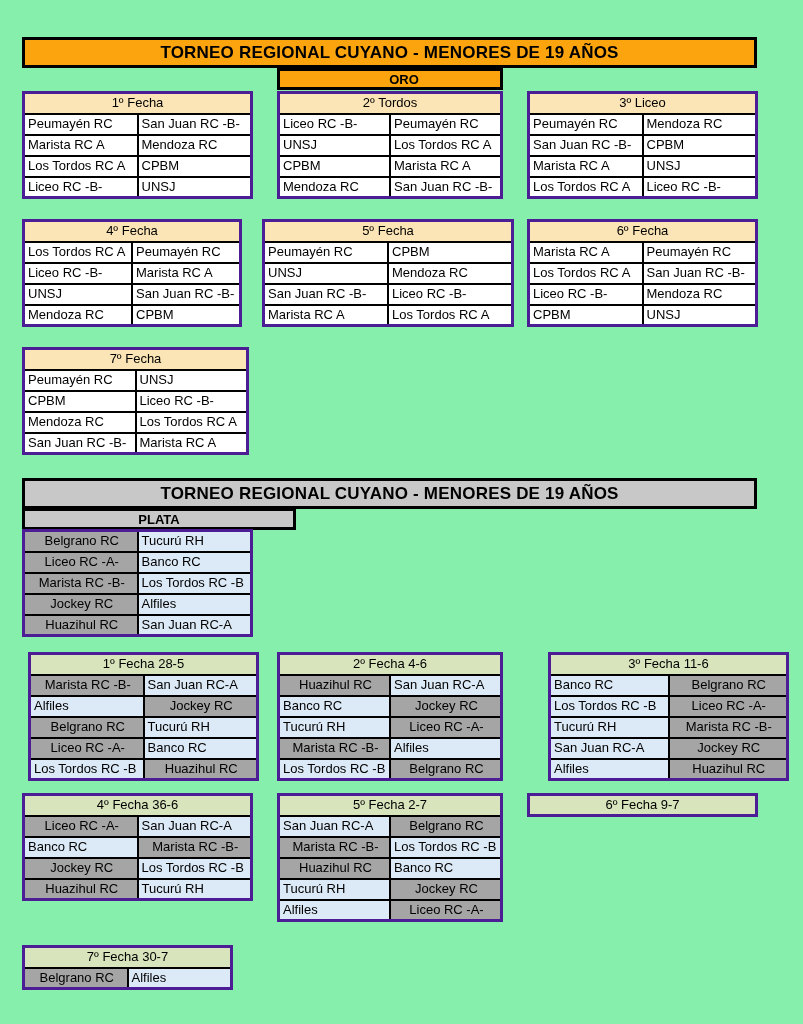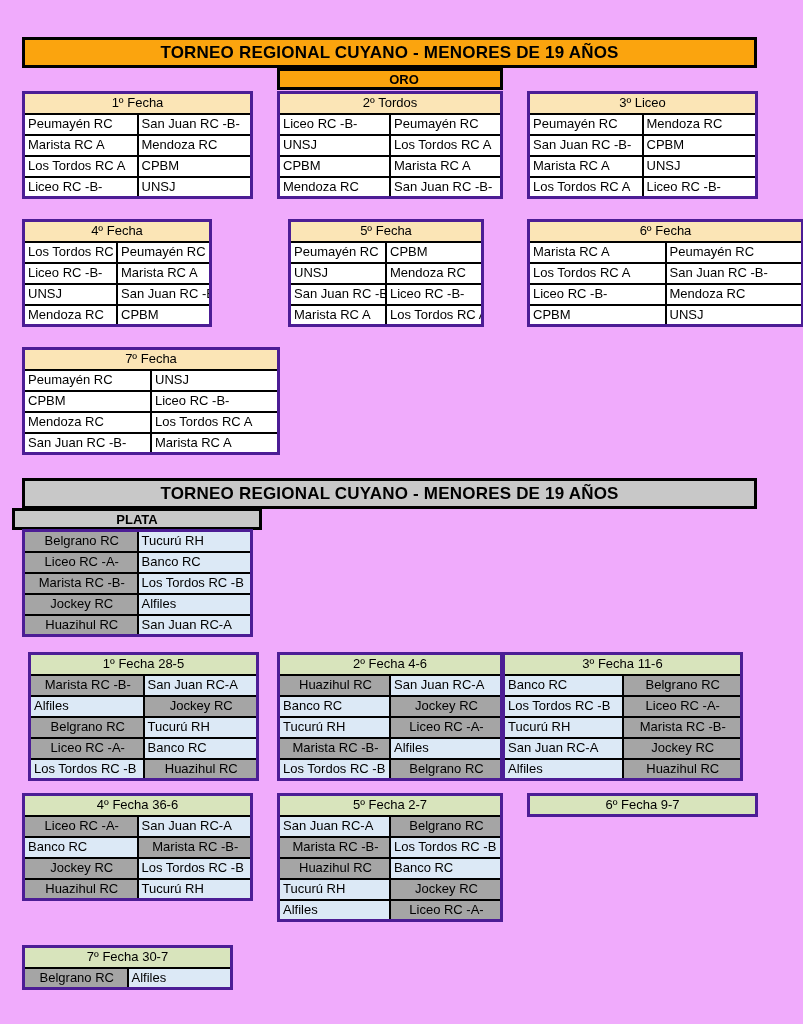--- a/index.html
+++ b/index.html
@@ -1,44 +1,44 @@
 <!DOCTYPE html>
 <html style="--orange: #FBA40E; --cream: #FBE5B6; --gray_title: #C8C8C8; --gray_cell: #A5A5A5; --blue_cell: #DCE9F6; --green_header: #D8E4BC;"><head>
 <meta charset="utf-8">
 <style>
   html,body{margin:0;padding:0;background:#fff;}
   *{box-sizing:border-box;}
   .page{
-    position:relative;width:803px;height:1024px;background:#f0abfc;
+    position:relative;width:803px;height:1024px;background:#86efac;
     font-family:"Liberation Sans",sans-serif;color:#000;overflow:hidden;
   }
   .title-bar{
     position:absolute;display:flex;align-items:center;justify-content:center;
     border:3px solid #000;font-weight:bold;font-size:17px;letter-spacing:.2px;
   }
   #oro-title{left:22px;top:37px;width:735px;height:31px;background:var(--orange,#FBA40E);}
   #plata-title{left:22px;top:478px;width:735px;height:31px;background:var(--gray_title,#C8C8C8);}
   .group-bar{
     position:absolute;display:flex;align-items:center;justify-content:center;
     border:3px solid #000;font-weight:bold;font-size:13px;
   }
   #oro-bar{left:277px;top:68px;width:226px;height:22px;background:var(--orange,#FBA40E);padding-left:28px;}
-  #plata-bar{left:12px;top:508px;width:250px;height:22px;background:var(--gray_title,#C8C8C8);}
+  #plata-bar{left:22px;top:508px;width:274px;height:22px;background:var(--gray_title,#C8C8C8);}
   .tbl-mount{position:absolute;}
   #oro-f0{left:22px;top:91px;width:231px}
   #oro-f1{left:277px;top:91px;width:226px}
   #oro-f2{left:527px;top:91px;width:231px}
-  #oro-f3{left:22px;top:219px;width:190px}
-  #oro-f4{left:288px;top:219px;width:196px}
-  #oro-f5{left:527px;top:219px;width:277px}
-  #oro-f6{left:22px;top:347px;width:258px}
+  #oro-f3{left:22px;top:219px;width:220px}
+  #oro-f4{left:262px;top:219px;width:252px}
+  #oro-f5{left:527px;top:219px;width:231px}
+  #oro-f6{left:22px;top:347px;width:227px}
   #plata-teams{left:22px;top:529px;width:231px}
   #plata-f0{left:28px;top:652px;width:231px}
   #plata-f1{left:277px;top:652px;width:226px}
-  #plata-f2{left:502px;top:652px;width:241px}
+  #plata-f2{left:548px;top:652px;width:241px}
   #plata-f3{left:22px;top:793px;width:231px}
   #plata-f4{left:277px;top:793px;width:226px}
   #plata-f5{left:527px;top:793px;width:231px}
   #plata-f6{left:22px;top:945px;width:211px}
   table.fx{border-collapse:collapse;width:100%;table-layout:fixed;border:3px solid #4c1d95;}
   .fx th,.fx td{
     border:2px solid #000;height:21px;font-size:13px;line-height:1.05;
     padding:0 1px 0 3px;white-space:nowrap;overflow:hidden;vertical-align:middle;
   }
   .fx th{text-align:center;font-weight:normal;padding:0;}

